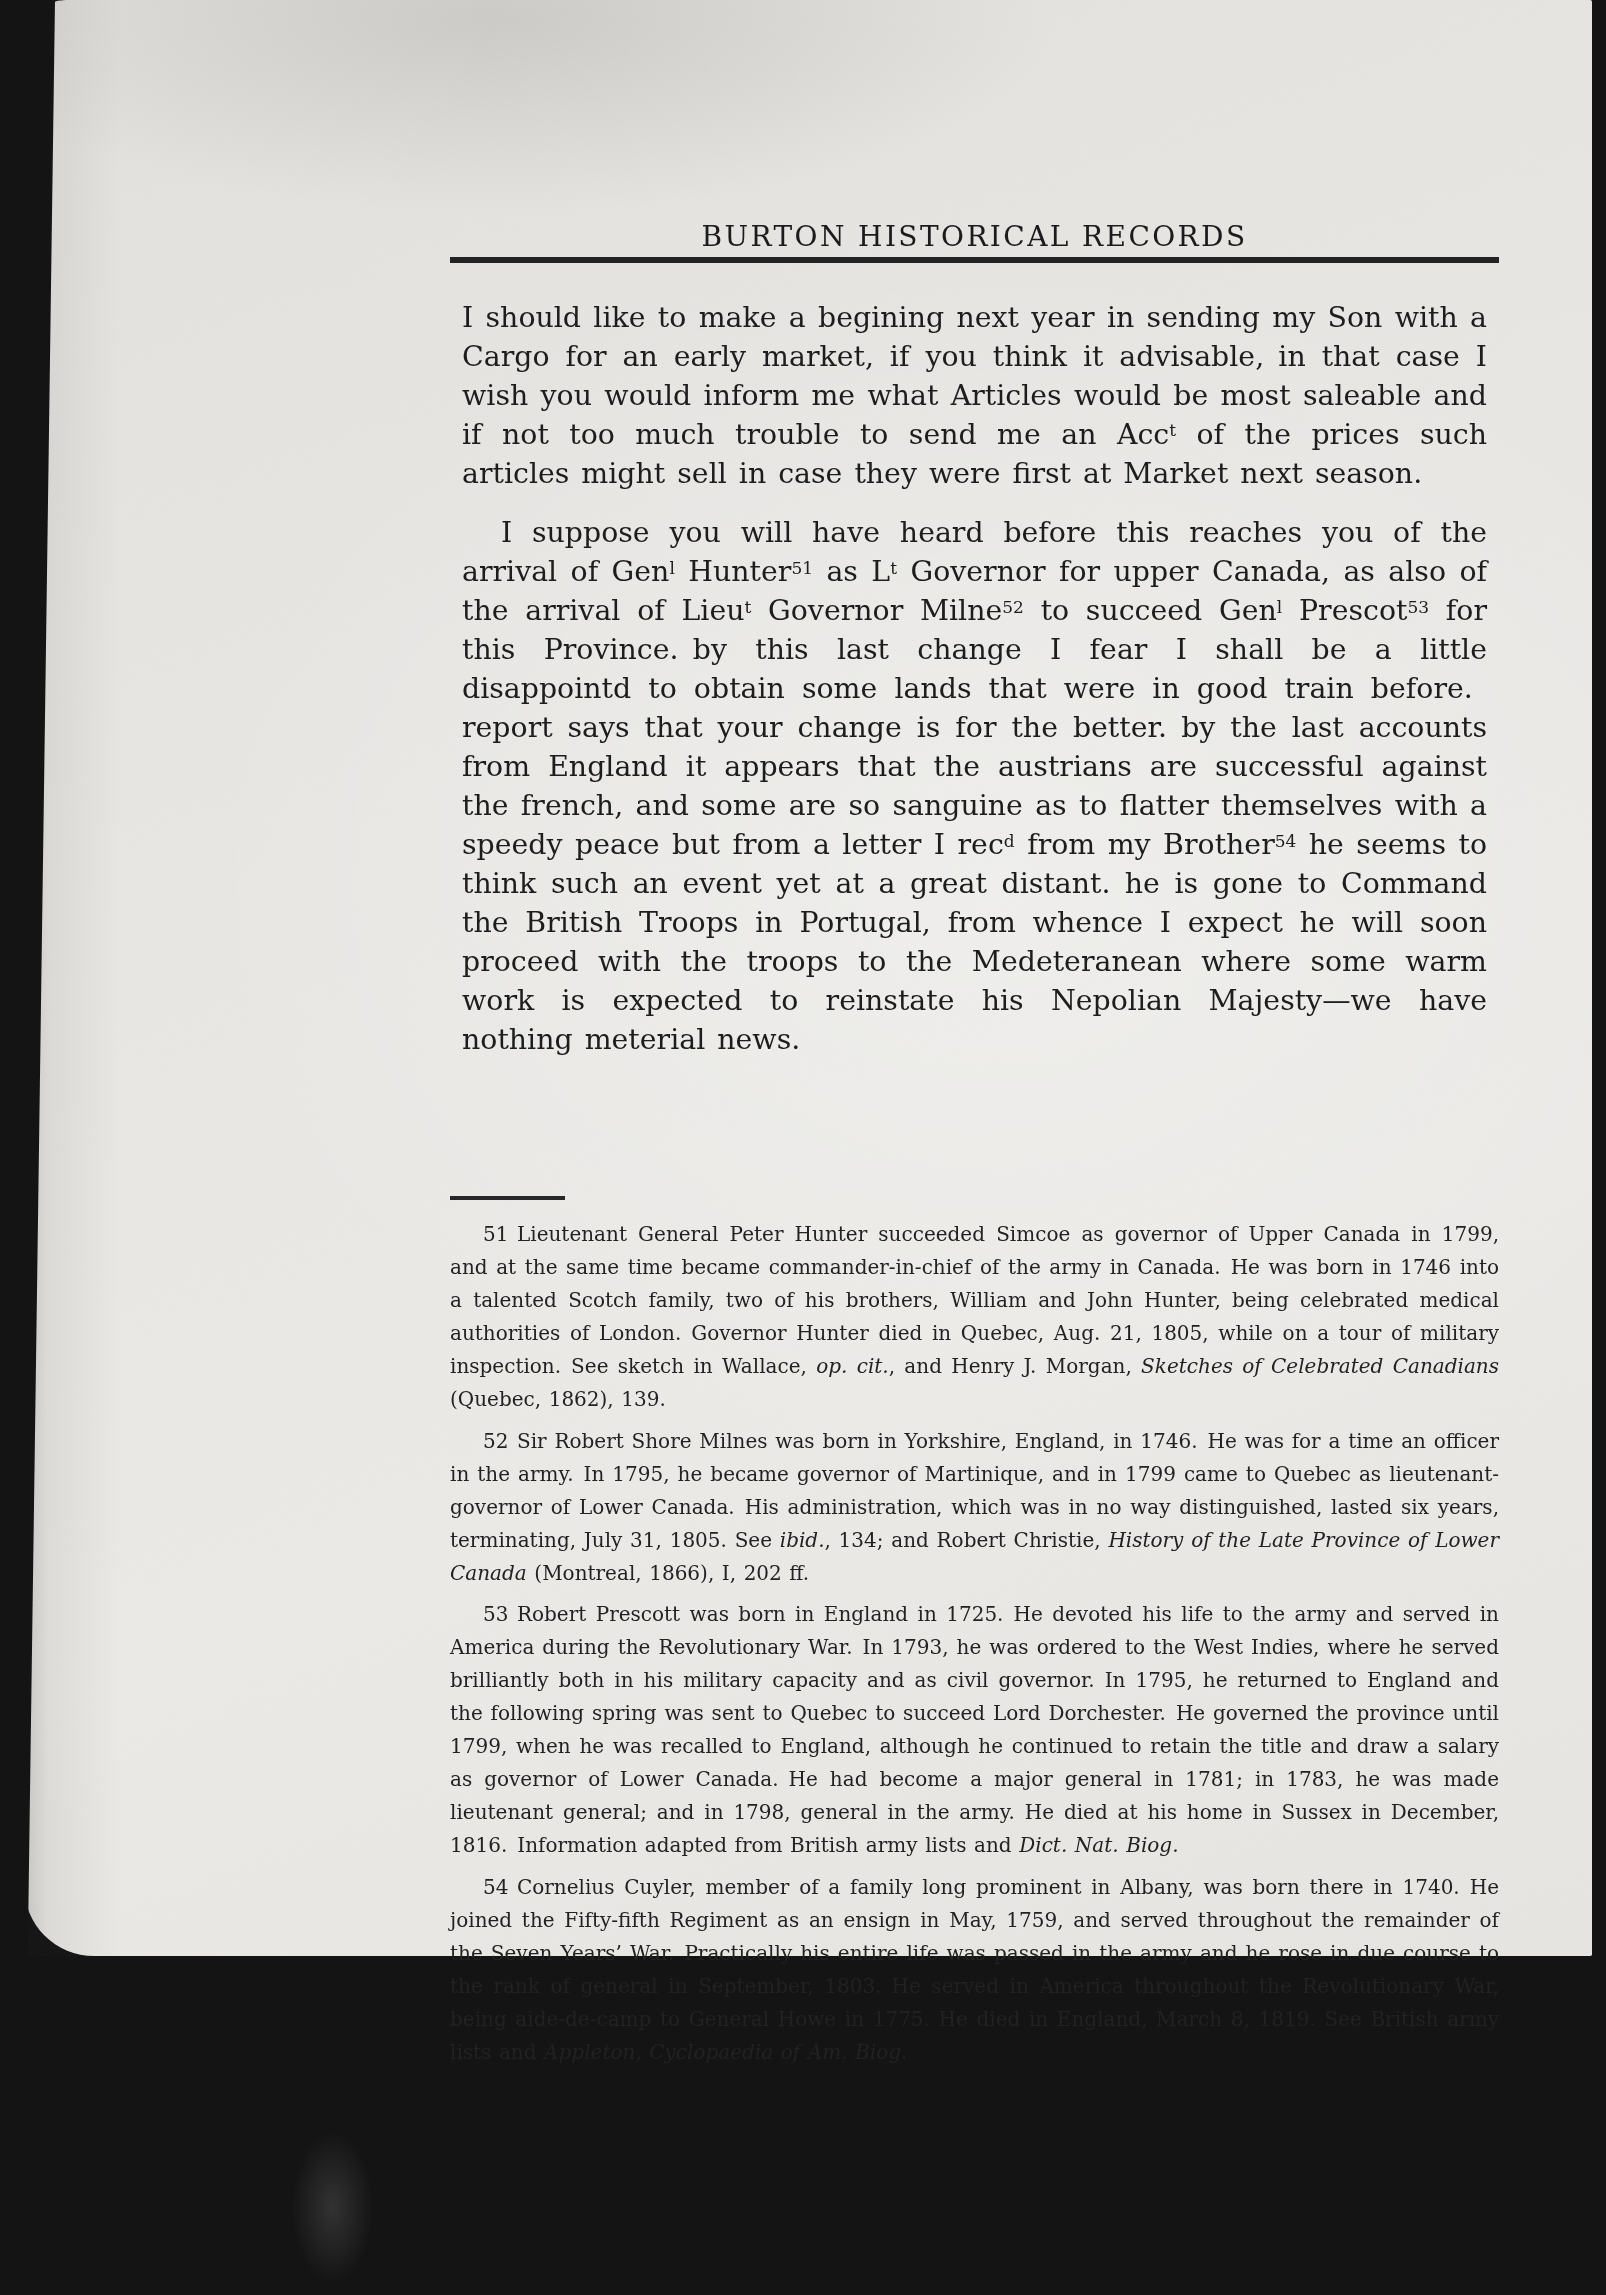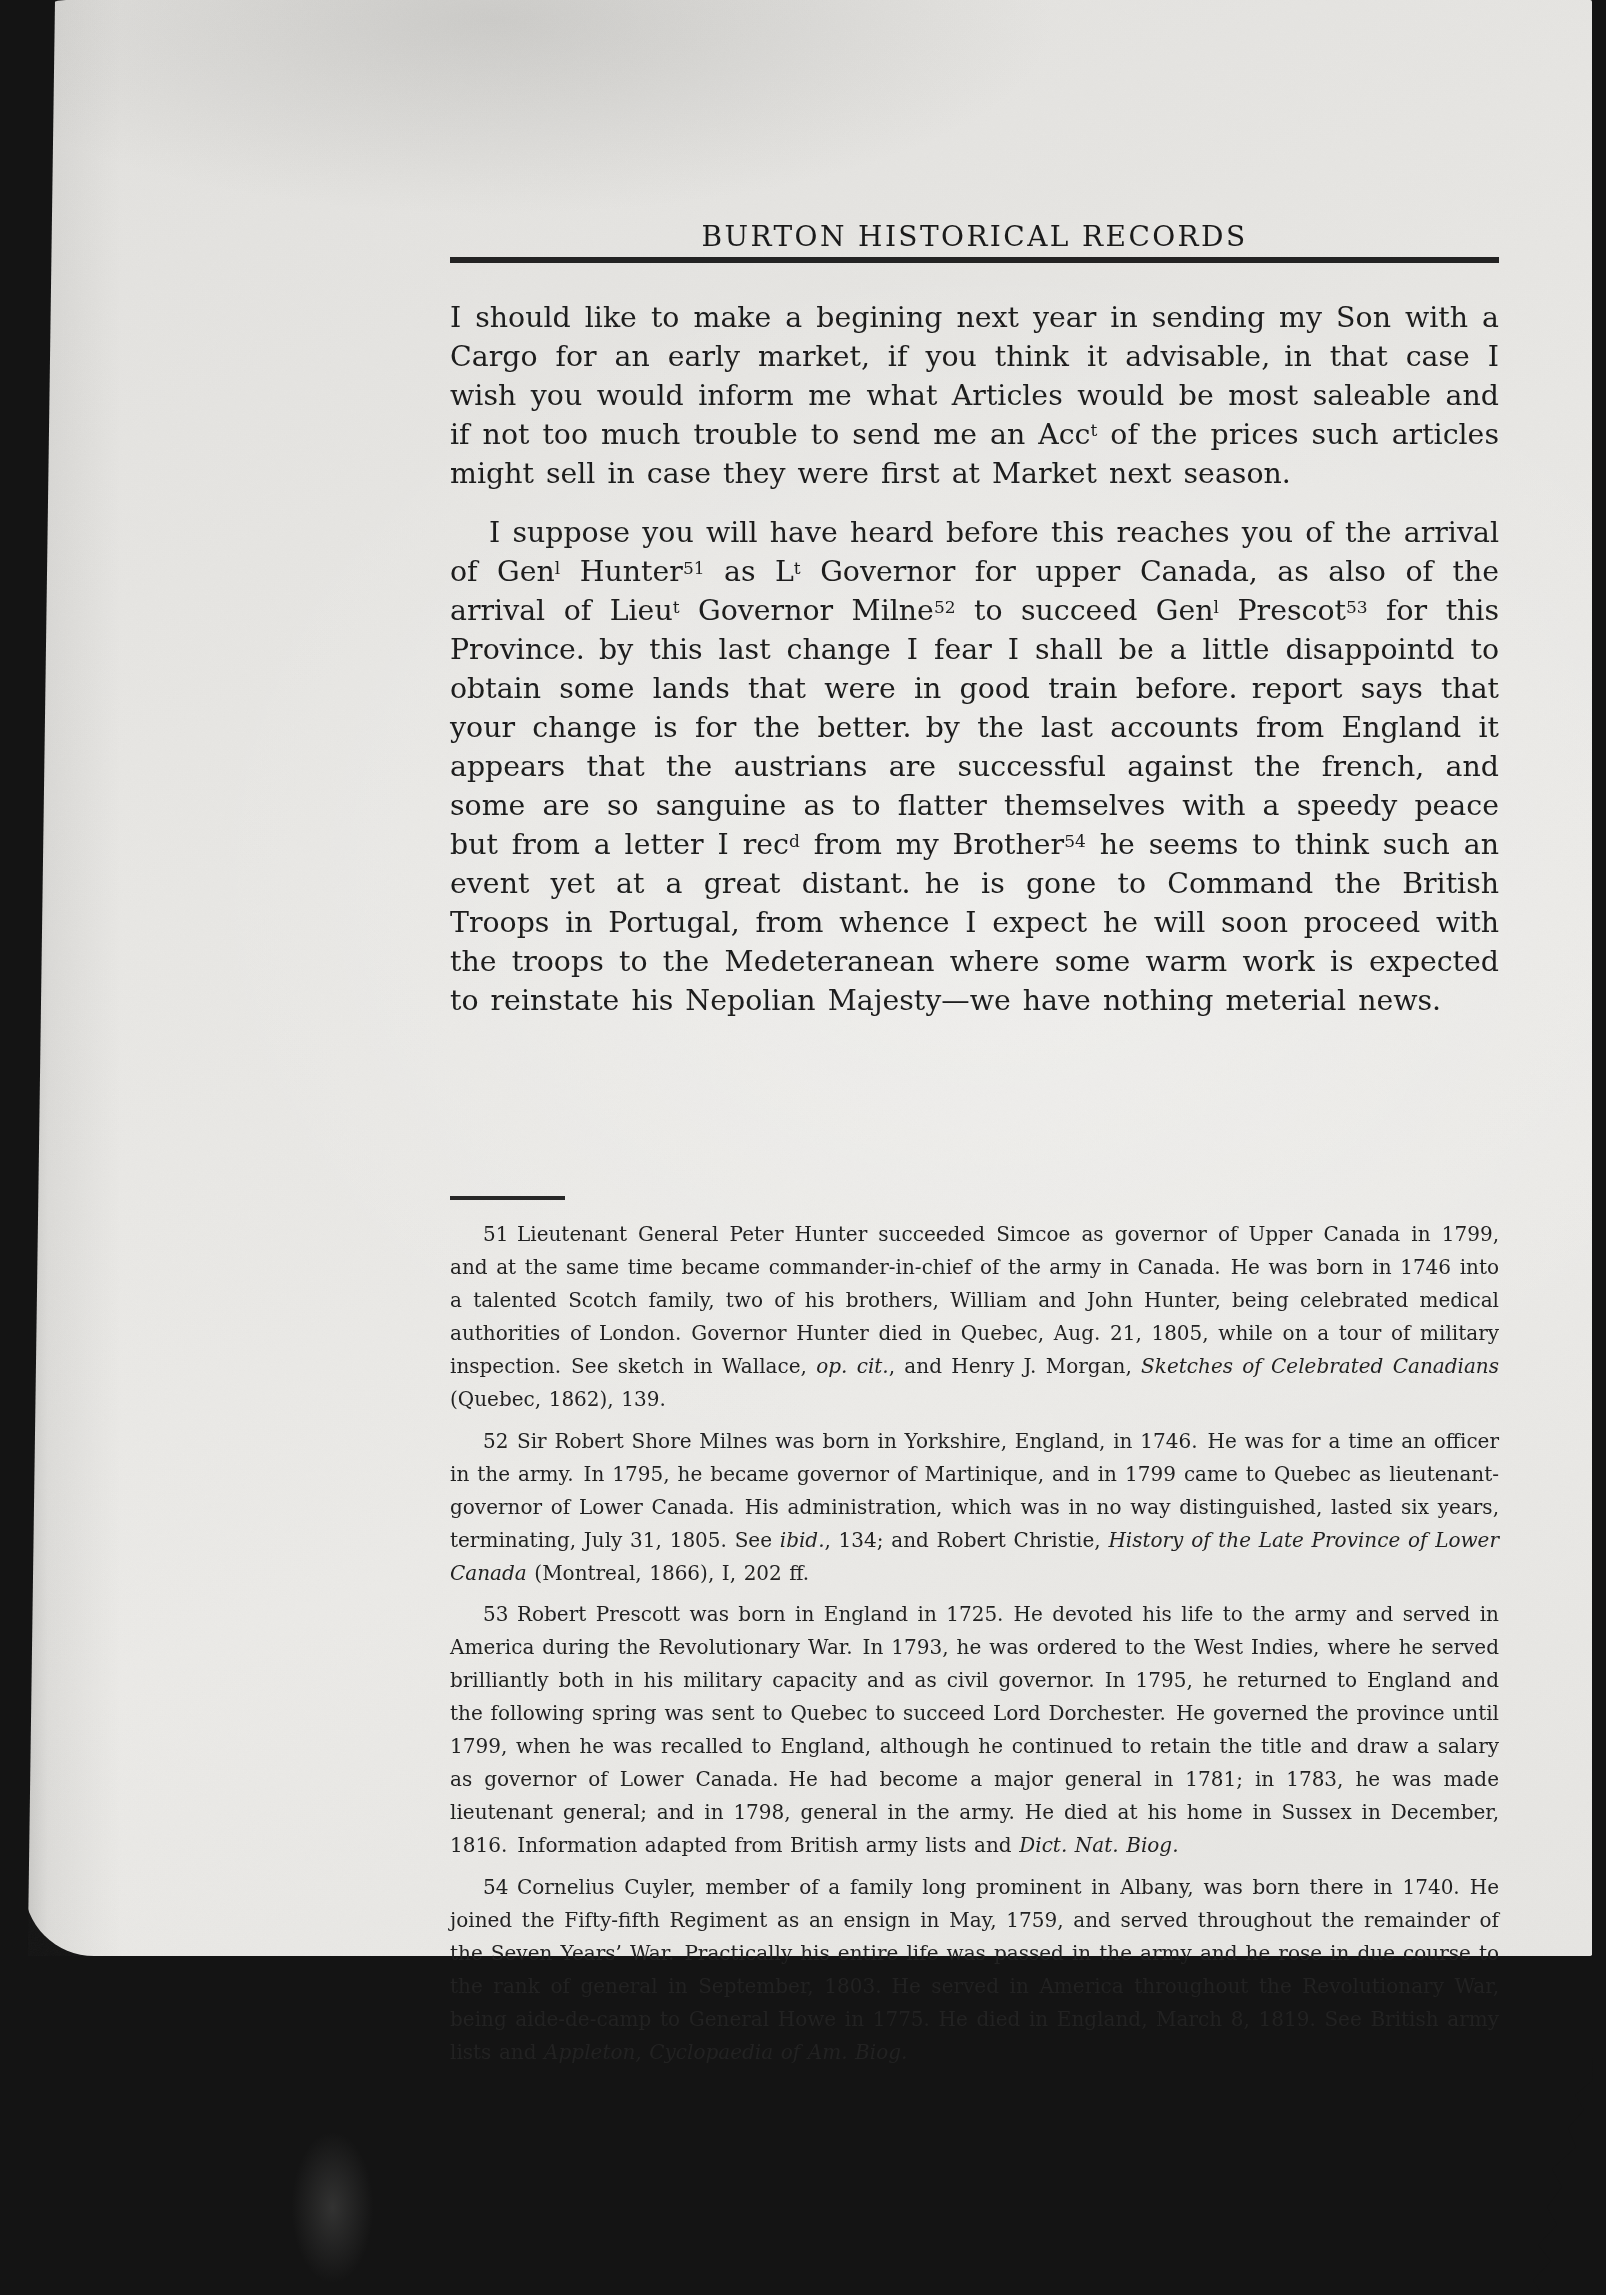--- a/index.html
+++ b/index.html
@@ -33,21 +33,21 @@
       36px 112px, 46px 130px, 31px 150px, 41px 168px, 22px 188px, 35px 204px, 17px 223px,
       27px 239px, 91px 239px, 91px 0);
   }
   .content{position:absolute;left:426px;top:0;width:1049px;padding-top:221px;}
   .title{
     margin:0;font-size:28px;font-weight:normal;line-height:31px;
     letter-spacing:2.4px;text-align:center;color:#1b1b1b;
   }
   .rule{margin-top:5.4px;height:5.4px;background:#232323;}
   .body-p{
-    margin:0;font-size:28.4px;line-height:39px;text-align:justify;
+    margin:12px;font-size:28.4px;line-height:39px;text-align:justify;
     color:#1d1d1d;word-spacing:3px;
   }
   .body-p.para1{margin-top:35px;}
   .body-p.para2{margin-top:20.6px;text-indent:39px;}
   sup{font-size:60%;line-height:0;vertical-align:baseline;position:relative;top:-0.45em;}
   em{font-style:italic;}
   .footnotes{position:absolute;top:1196px;left:0;width:100%;}
   .fn-rule{width:115px;height:4.2px;background:#272727;margin-bottom:18px;}
   .fn{
     margin:0 0 8.5px;font-size:20px;line-height:33px;text-align:justify;

